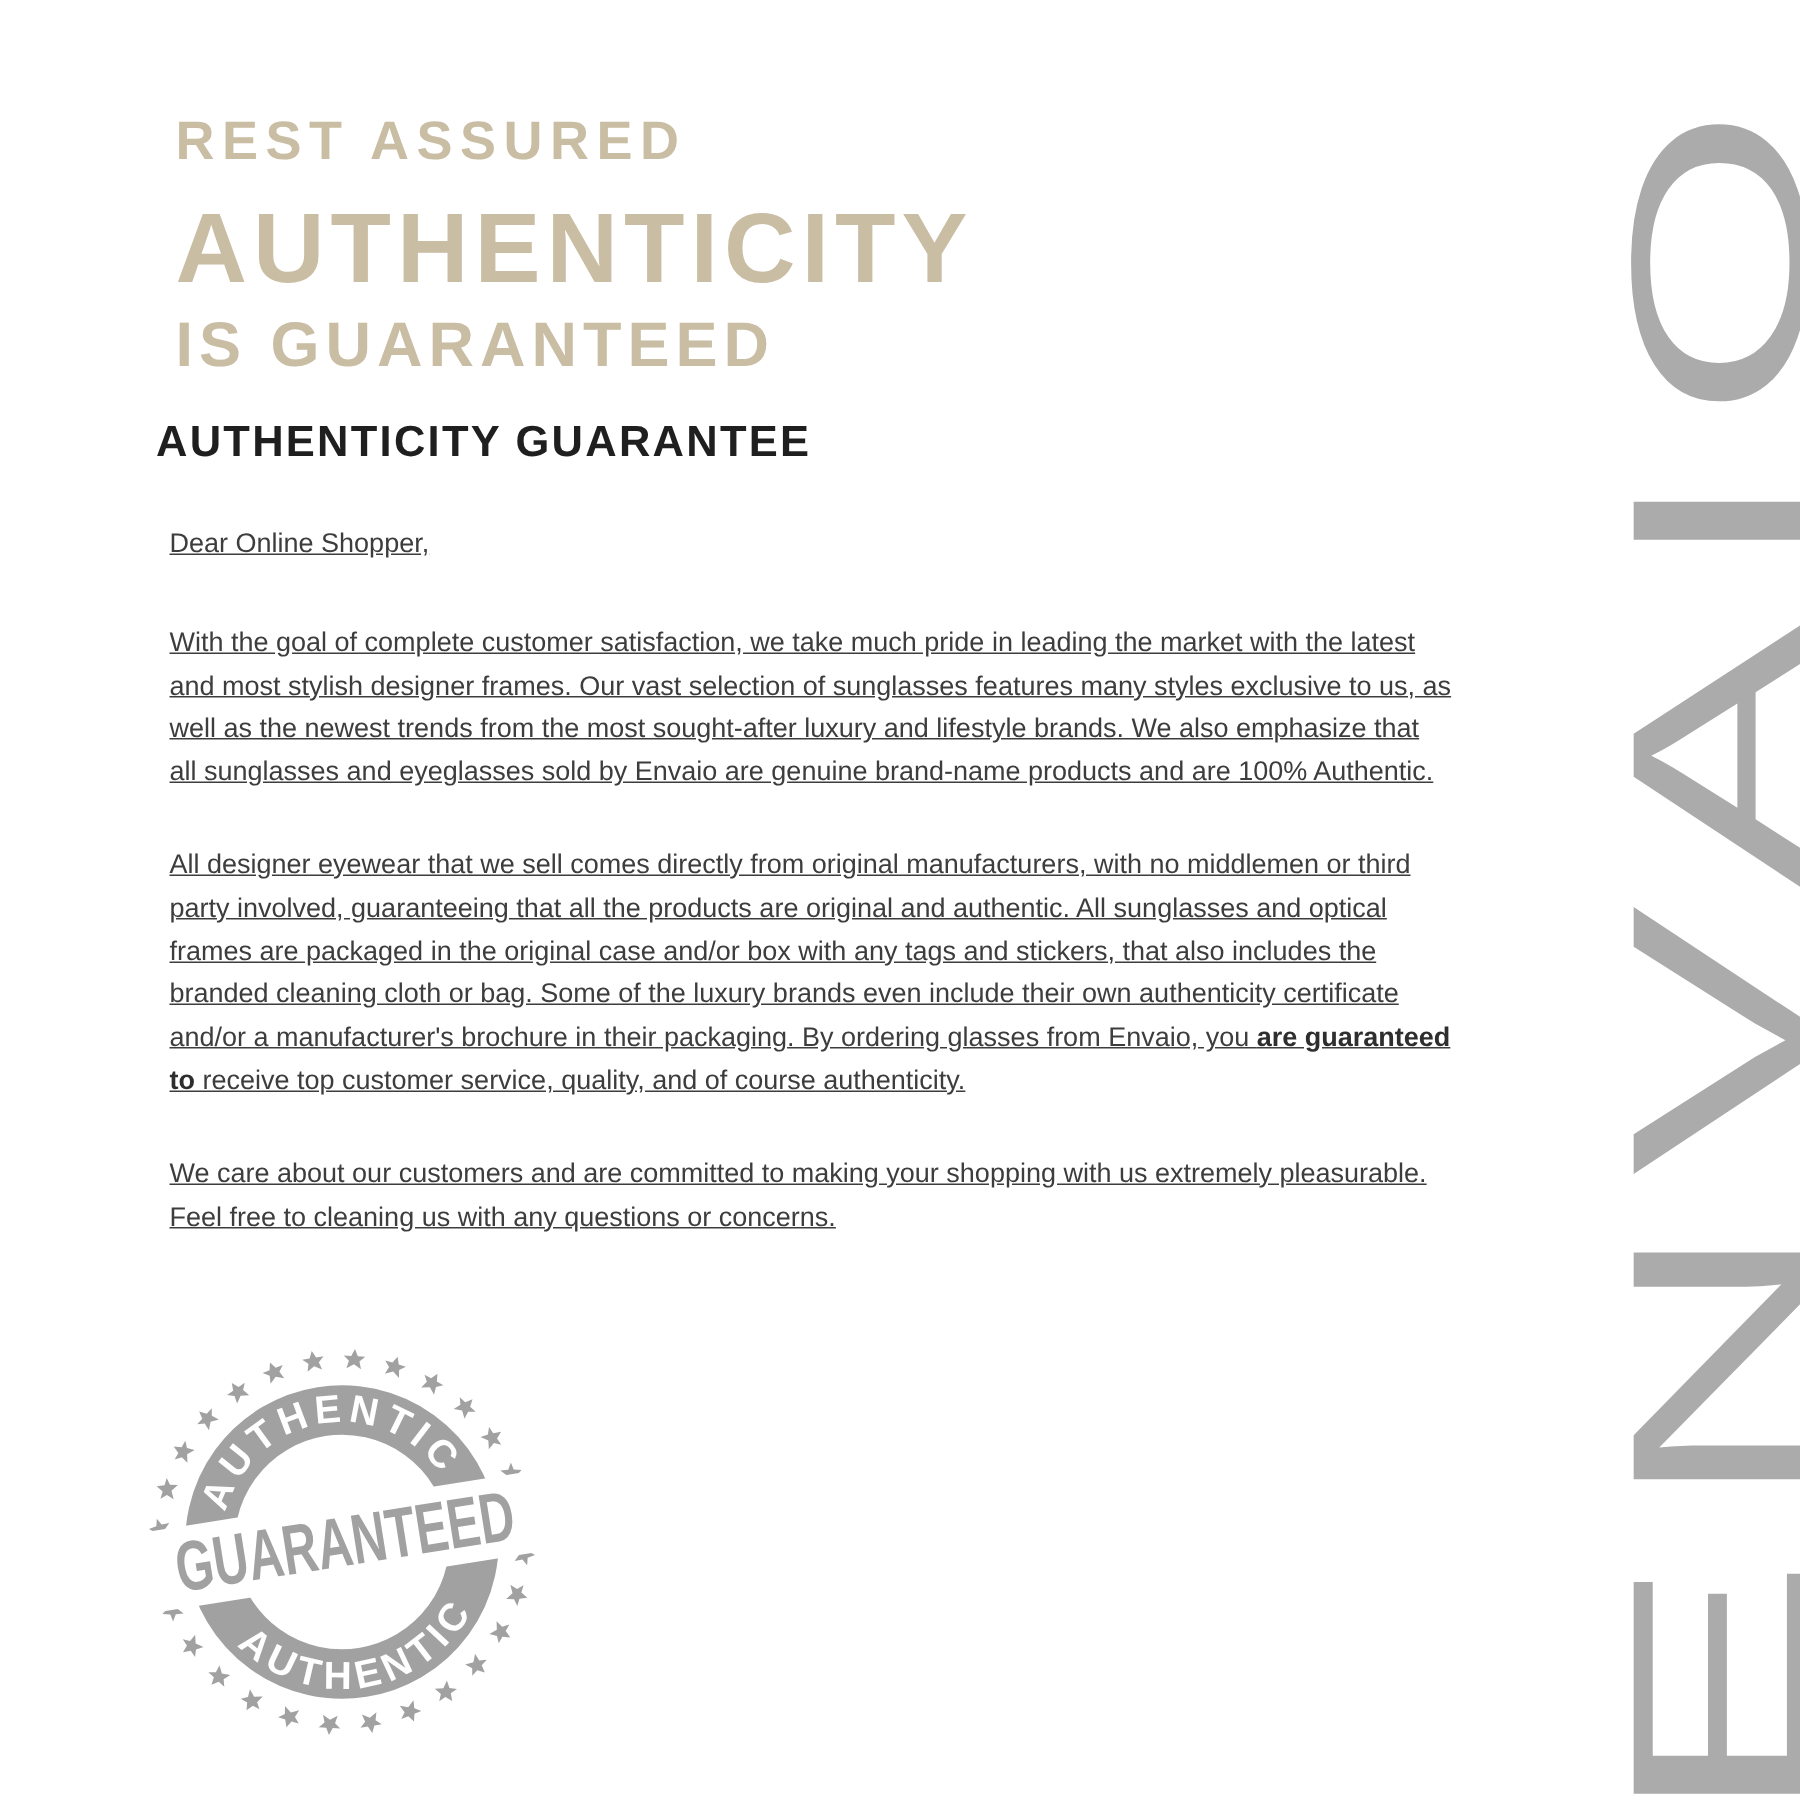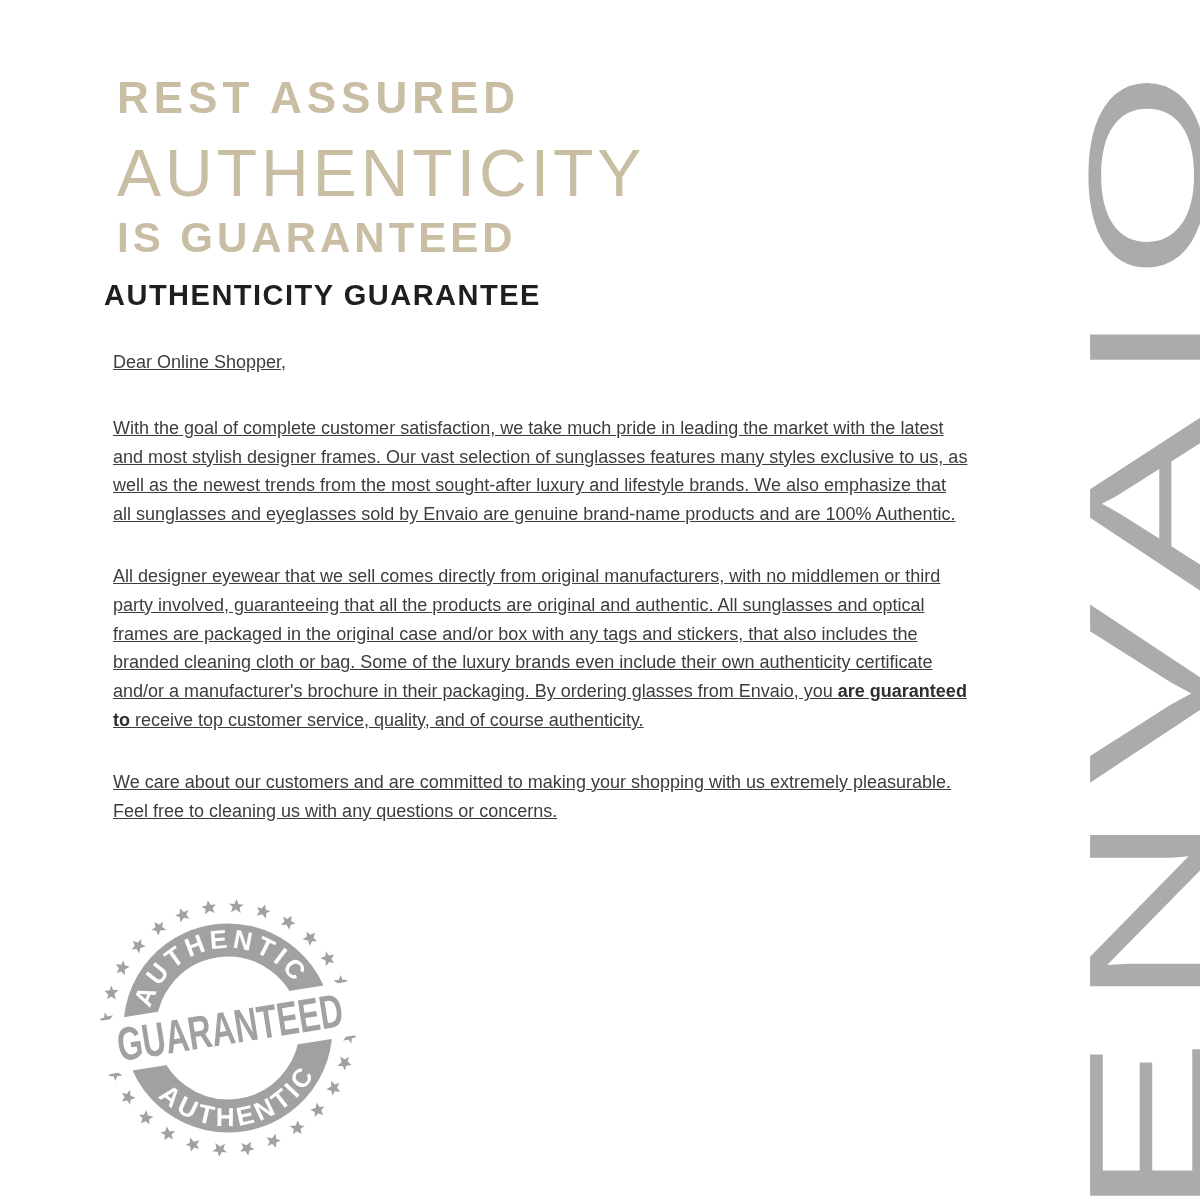--- a/index.html
+++ b/index.html
@@ -36,30 +36,30 @@
     line-height:1;
     white-space:nowrap;
     color:var(--watermark);
   }
   
   .hero{
     position:absolute;
     left:117px;top:76px;
   }
   .hero-kicker{
-    font-size:44px;
+    font-size:36px;
     font-weight:700;
     letter-spacing:5px;
     line-height:1;
     color:var(--accent);
   }
   .hero-title{
     margin-top:20px;
     font-size:66px;
-    font-weight:400;
+    font-weight:700;
     letter-spacing:4px;
     line-height:1;
     color:var(--accent);
   }
   .hero-subtitle{
     margin-top:11px;
     font-size:42px;
     font-weight:700;
     letter-spacing:4px;
     line-height:1;

